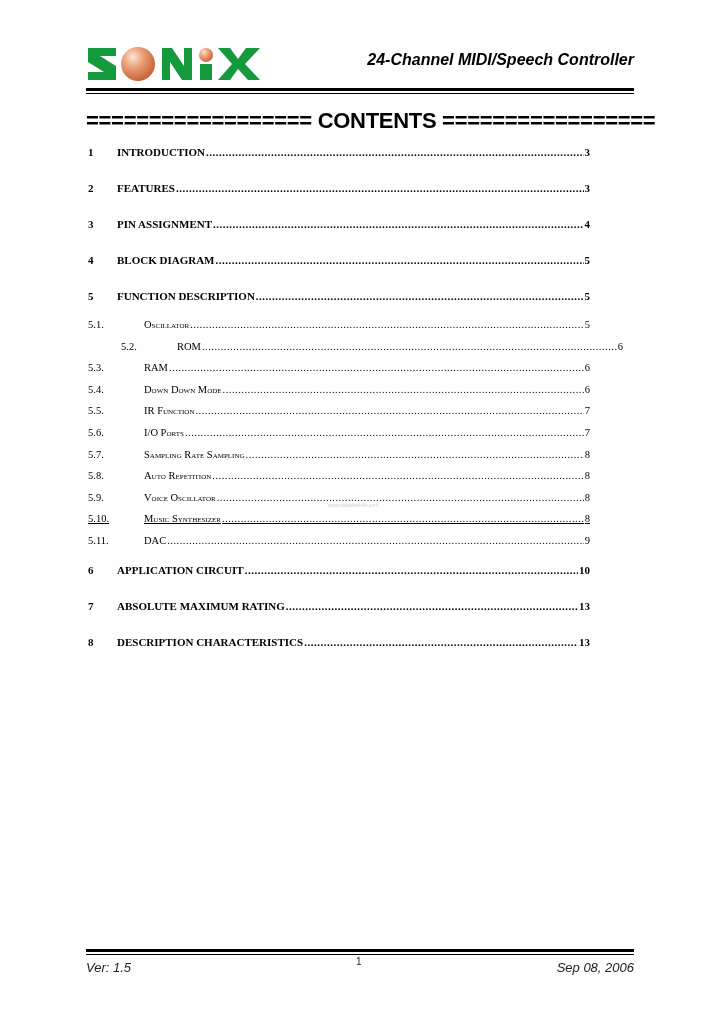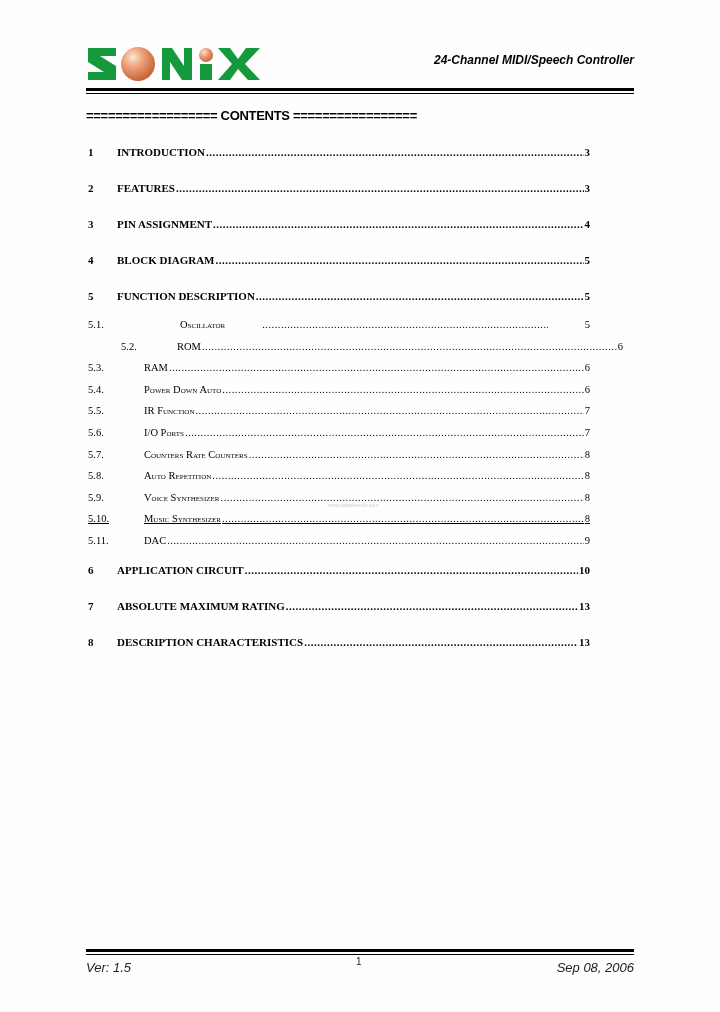--- a/index.html
+++ b/index.html
@@ -4,26 +4,26 @@
 <style>
   html, body { margin: 0; padding: 0; background: #ffffff; }
   body { width: 720px; height: 1012px; position: relative; overflow: hidden; font-family: "Liberation Serif", serif; color: #000; }
   .page { position: absolute; left: 0; top: 0; width: 720px; height: 1012px; background: #fefefe; }
 
   
   .logo { position: absolute; left: 86px; top: 44px; height: 40px; display: flex; align-items: center; }
   .logo svg { display: block; }
   .hdr-right { position: absolute; right: 86px; top: 50px; text-align: right; font-family: "Liberation Sans", sans-serif; font-style: italic; font-weight: bold; }
   .hdr-title { font-size: 16px; line-height: 18px; }
-  .hdr-sub { font-size: 12px; line-height: 16px; margin-top: 2px; }
+  .hdr-sub { font-size: 16px; line-height: 16px; margin-top: 2px; }
   .rule-thick { position: absolute; left: 86px; width: 548px; height: 3px; background: #000; }
   .rule-thin { position: absolute; left: 86px; width: 548px; height: 1px; background: #000; }
 
   
-  .contents-heading { position: absolute; left: 86px; width: 548px; top: 108px; text-align: left; font-family: "Liberation Sans", sans-serif; font-weight: bold; font-size: 13px; letter-spacing: -0.3px; white-space: nowrap; }
+  .contents-heading { position: absolute; left: 86px; width: 548px; top: 108px; text-align: right; font-family: "Liberation Sans", sans-serif; font-weight: bold; font-size: 22px; letter-spacing: -0.3px; white-space: nowrap; }
 
   
   .toc-row { position: absolute; left: 88px; width: 502px; display: flex; align-items: baseline; white-space: nowrap; overflow: hidden; }
   .toc-row.main { font-weight: bold; font-size: 11px; }
   .toc-row.sub { font-size: 10.5px; }
   .toc-num { display: inline-block; width: 29px; flex: none; }
   .toc-row.sub .toc-num { width: 43px; }
   .toc-label { flex: none; }
   .toc-row.sub .toc-label { font-variant: small-caps; margin-left: 13px; }
   .toc-leader { flex: 1 1 auto; overflow: hidden; margin: 0 1px; letter-spacing: 0.5px; }
@@ -105,71 +105,71 @@
       <span class="toc-leader"></span>
       <span class="toc-page">5</span>
     </div>
     <div class="toc-row main" style="top:290px;">
       <span class="toc-num">5</span>
       <span class="toc-label">FUNCTION DESCRIPTION</span>
       <span class="toc-leader"></span>
       <span class="toc-page">5</span>
     </div>
 
-    <div class="toc-row sub" style="top:319px;gap:36px;">
+    <div class="toc-row sub" style="top:319px;">
       <span class="toc-num">5.1.</span>
       <span class="toc-label">Oscillator</span>
       <span class="toc-leader"></span>
       <span class="toc-page">5</span>
     </div>
     <div class="toc-row sub" style="top:341px;padding-left:33px;">
       <span class="toc-num">5.2.</span>
       <span class="toc-label">ROM</span>
       <span class="toc-leader"></span>
       <span class="toc-page">6</span>
     </div>
     <div class="toc-row sub" style="top:362px;justify-content:flex-end;">
       <span class="toc-num">5.3.</span>
       <span class="toc-label">RAM</span>
       <span class="toc-leader"></span>
       <span class="toc-page">6</span>
     </div>
     <div class="toc-row sub" style="top:384px;">
       <span class="toc-num">5.4.</span>
-      <span class="toc-label">Power Down Auto</span>
+      <span class="toc-label">Down Down Mode</span>
       <span class="toc-leader"></span>
       <span class="toc-page">6</span>
     </div>
     <div class="toc-row sub" style="top:405px;">
       <span class="toc-num">5.5.</span>
       <span class="toc-label">IR Function</span>
       <span class="toc-leader"></span>
       <span class="toc-page">7</span>
     </div>
     <div class="toc-row sub" style="top:427px;justify-content:flex-end;">
       <span class="toc-num">5.6.</span>
       <span class="toc-label">I/O Ports</span>
       <span class="toc-leader"></span>
       <span class="toc-page">7</span>
     </div>
     <div class="toc-row sub" style="top:449px;">
       <span class="toc-num">5.7.</span>
-      <span class="toc-label">Counters Rate Counters</span>
+      <span class="toc-label">Sampling Rate Sampling</span>
       <span class="toc-leader"></span>
       <span class="toc-page">8</span>
     </div>
     <div class="toc-row sub" style="top:470px;">
       <span class="toc-num">5.8.</span>
       <span class="toc-label">Auto Repetition</span>
       <span class="toc-leader"></span>
       <span class="toc-page">8</span>
     </div>
     <div class="toc-row sub" style="top:492px;">
       <span class="toc-num">5.9.</span>
-      <span class="toc-label">Voice Synthesizer</span>
+      <span class="toc-label">Voice Oscillator</span>
       <span class="toc-leader"></span>
       <span class="toc-page">8</span>
     </div>
     <div class="toc-row sub" style="top:513px;text-decoration:underline;">
       <span class="toc-num">5.10.</span>
       <span class="toc-label">Music Synthesizer</span>
       <span class="toc-leader"></span>
       <span class="toc-page">8</span>
     </div>
     <div class="toc-row sub" style="top:535px;">

